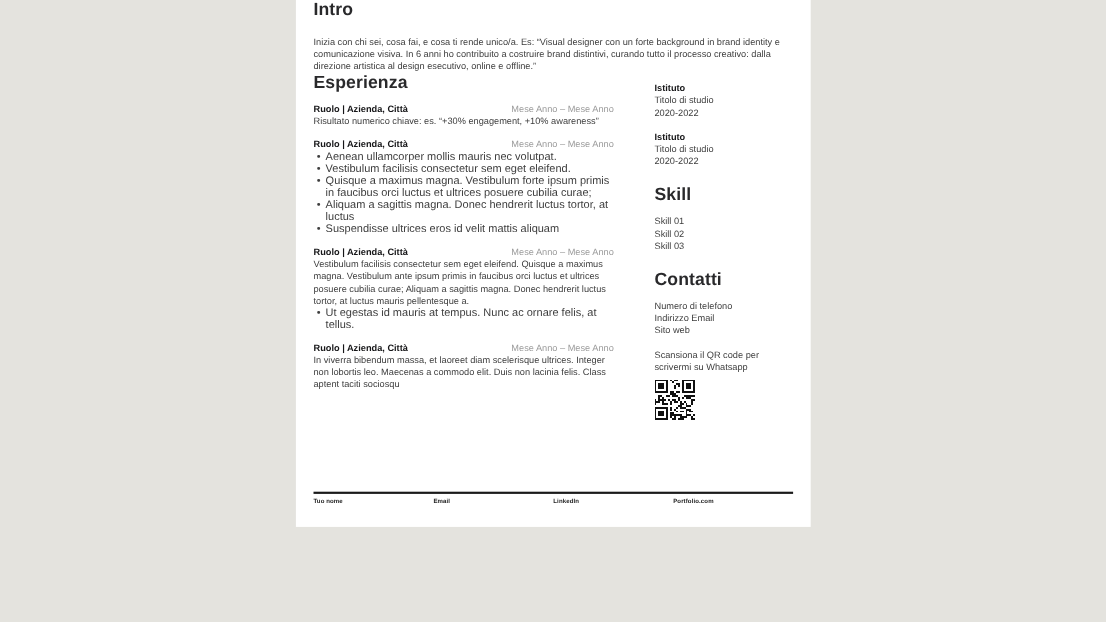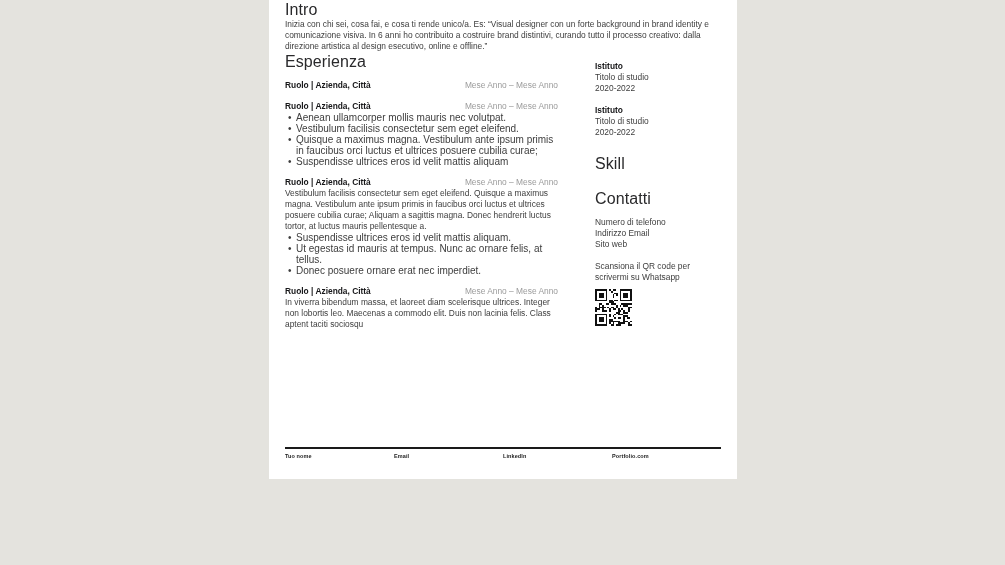--- a/index.html
+++ b/index.html
@@ -22,28 +22,28 @@
   }
   .inner {
     position: relative;
     height: 100%;
     padding: 0 16px;
     box-sizing: border-box;
   }
   h2.section {
     font-size: 16px;
     line-height: 19px;
-    font-weight: 400;
+    font-weight: 700;
     color: #29292b;
     margin: 0;
     letter-spacing: 0.1px;
   }
   .intro-heading { margin-top: -13px; }
   .intro-text {
-    margin: 0 0 0 0;
+    margin: 14px 0 0 0;
     font-size: 8.4px;
     line-height: 11px;
     color: #3d3d3d;
   }
   .cols { display: flex; }
   .col-main { flex: none; width: 273px; }
   .col-side { flex: 1; min-width: 0; margin-left: 37px; }
 
   .entry { margin-top: 10px; }
   .entry.first { margin-top: 9px; }
@@ -115,45 +115,45 @@
     <div class="cols">
 
       <div class="col-main">
         <h2 class="section">Esperienza</h2>
 
         <div class="entry first">
           <div class="entry-head">
             <span class="role">Ruolo | Azienda, Città</span>
             <span class="dates">Mese Anno – Mese Anno</span>
           </div>
+          <p class="body-text">Risultato numerico chiave: es. “+30% engagement, +10% awareness”</p>
         </div>
 
         <div class="entry">
           <div class="entry-head">
             <span class="role">Ruolo | Azienda, Città</span>
             <span class="dates">Mese Anno – Mese Anno</span>
           </div>
           <ul class="bullets">
             <li>Aenean ullamcorper mollis mauris nec volutpat.</li>
             <li>Vestibulum facilisis consectetur sem eget eleifend.</li>
-            <li>Quisque a maximus magna. Vestibulum ante ipsum primis in faucibus orci luctus et ultrices posuere cubilia curae;</li>
+            <li>Quisque a maximus magna. Vestibulum forte ipsum primis in faucibus orci luctus et ultrices posuere cubilia curae;</li>
+            <li>Aliquam a sagittis magna. Donec hendrerit luctus tortor, at luctus</li>
             <li>Suspendisse ultrices eros id velit mattis aliquam</li>
           </ul>
         </div>
 
         <div class="entry">
           <div class="entry-head">
             <span class="role">Ruolo | Azienda, Città</span>
             <span class="dates">Mese Anno – Mese Anno</span>
           </div>
           <p class="body-text">Vestibulum facilisis consectetur sem eget eleifend. Quisque a maximus magna. Vestibulum ante ipsum primis in faucibus orci luctus et ultrices posuere cubilia curae; Aliquam a sagittis magna. Donec hendrerit luctus tortor, at luctus mauris pellentesque a.</p>
           <ul class="bullets">
-            <li>Suspendisse ultrices eros id velit mattis aliquam.</li>
             <li>Ut egestas id mauris at tempus. Nunc ac ornare felis, at tellus.</li>
-            <li>Donec posuere ornare erat nec imperdiet.</li>
           </ul>
         </div>
 
         <div class="entry">
           <div class="entry-head">
             <span class="role">Ruolo | Azienda, Città</span>
             <span class="dates">Mese Anno – Mese Anno</span>
           </div>
           <p class="body-text">In viverra bibendum massa, et laoreet diam scelerisque ultrices. Integer non lobortis leo. Maecenas a commodo elit. Duis non lacinia felis. Class aptent taciti sociosqu</p>
         </div>
@@ -166,20 +166,25 @@
           <div>Titolo di studio</div>
           <div>2020-2022</div>
         </div>
         <div class="side-block gap">
           <div class="inst">Istituto</div>
           <div>Titolo di studio</div>
           <div>2020-2022</div>
         </div>
 
         <h2 class="section side-heading">Skill</h2>
+        <div class="side-block">
+          <div>Skill 01</div>
+          <div>Skill 02</div>
+          <div>Skill 03</div>
+        </div>
 
         <h2 class="section side-heading">Contatti</h2>
         <div class="side-block">
           <div>Numero di telefono</div>
           <div>Indirizzo Email</div>
           <div>Sito web</div>
         </div>
         <div class="side-block qr-note">Scansiona il QR code per scrivermi su Whatsapp</div>
 
         <div class="qr-wrap">

